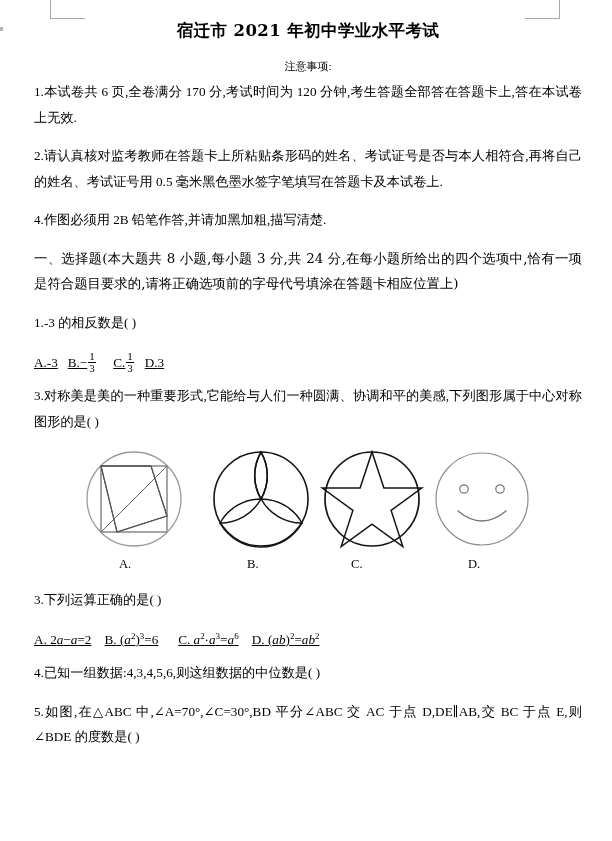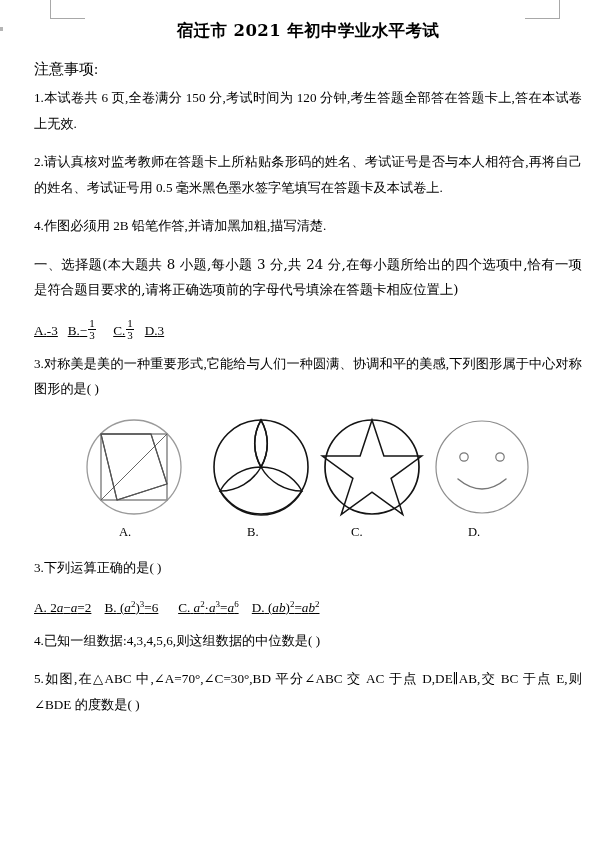--- a/index.html
+++ b/index.html
@@ -63,23 +63,24 @@
     font-family: "DejaVu Serif", "Liberation Serif", serif;
     font-weight: bold;
     font-size: 16.5px;
     letter-spacing: 0.4px;
     margin-top: 21px;
     margin-bottom: 0;
     line-height: 1.2;
   }
 
   .notice-head {
-    font-size: 15px;
+    font-size: 11px;
     margin-top: 17px;
     line-height: 1.5;
+    text-align: center;
   }
 
   .para {
     font-size: 13.2px;
     line-height: 1.92;
     margin-top: 5px;
     text-align: justify;
     text-justify: inter-ideograph;
   }
 
@@ -182,26 +183,27 @@
   <div class="crop-mark crop-tl"></div>
   <div class="crop-mark crop-tr"></div>
   <div class="edge-speck"></div>
 
   <div class="content">
 
     <h1 class="doc-title">宿迁市 2021 年初中学业水平考试</h1>
 
     <div class="notice-head">注意事项:</div>
 
-    <p class="para">1.本试卷共 6 页,全卷满分 150 分,考试时间为 120 分钟,考生答题全部答在答题卡上,答在本试卷上无效.</p>
+    <p class="para">1.本试卷共 6 页,全卷满分 170 分,考试时间为 120 分钟,考生答题全部答在答题卡上,答在本试卷上无效.</p>
     <p class="para">2.请认真核对监考教师在答题卡上所粘贴条形码的姓名、考试证号是否与本人相符合,再将自己的姓名、考试证号用 0.5 毫米黑色墨水签字笔填写在答题卡及本试卷上.</p>
     <p class="para">4.作图必须用 2B 铅笔作答,并请加黑加粗,描写清楚.</p>
 
     <p class="section-head">一、选择题(本大题共 8 小题,每小题 3 分,共 24 分,在每小题所给出的四个选项中,恰有一项是符合题目要求的,请将正确选项前的字母代号填涂在答题卡相应位置上)</p>
 
+    <p class="q-stem">1.-3 的相反数是(    )</p>
     <div class="q-opts"><span class="opt"><span>A.</span><span>-3</span></span>   <span class="opt"><span>B.</span><span>−</span><span class="frac"><span class="num">1</span><span class="den">3</span></span></span>     <span class="opt"><span>C.</span><span class="frac"><span class="num">1</span><span class="den">3</span></span></span>   <span class="opt"><span>D.</span><span>3</span></span></div>
 
     <p class="q-stem">3.对称美是美的一种重要形式,它能给与人们一种圆满、协调和平的美感,下列图形属于中心对称图形的是(    )</p>
 
     <div class="figures">
 
       <div class="fig-cell fig-a">
         <svg viewBox="0 0 104 104" width="104" height="104" aria-hidden="true">
           <circle cx="52" cy="52" r="47" fill="none" stroke="#9a9a9a" stroke-width="1.3"></circle>
           <rect x="19" y="19" width="66" height="66" fill="none" stroke="#8f8f8f" stroke-width="1.6"></rect>

